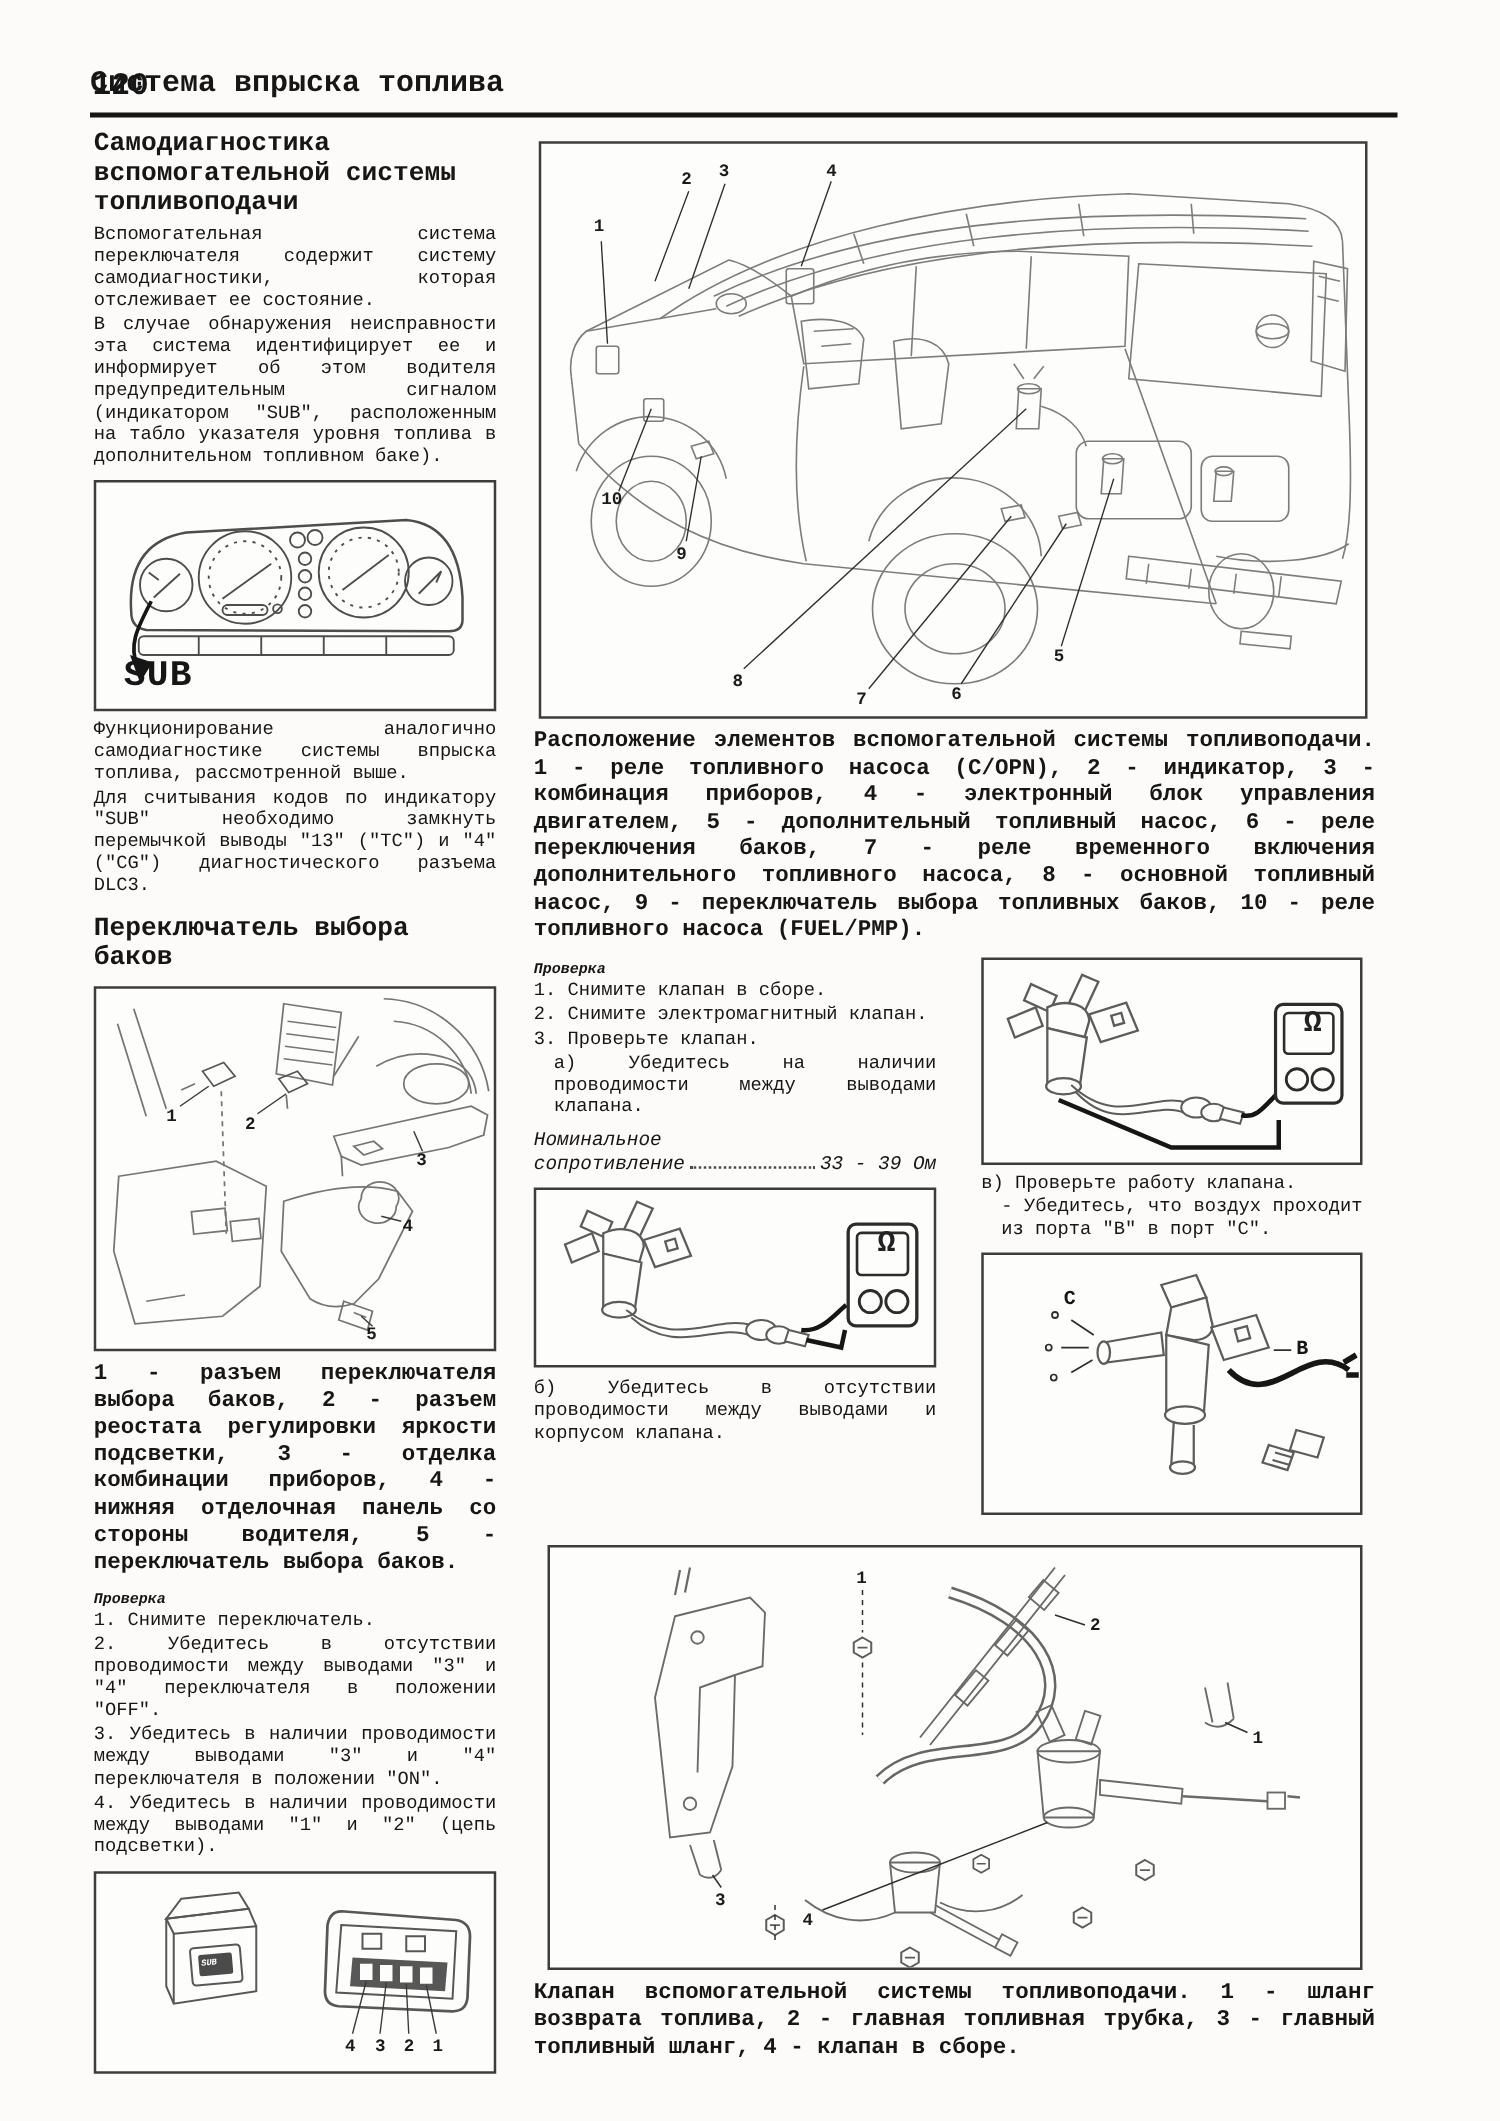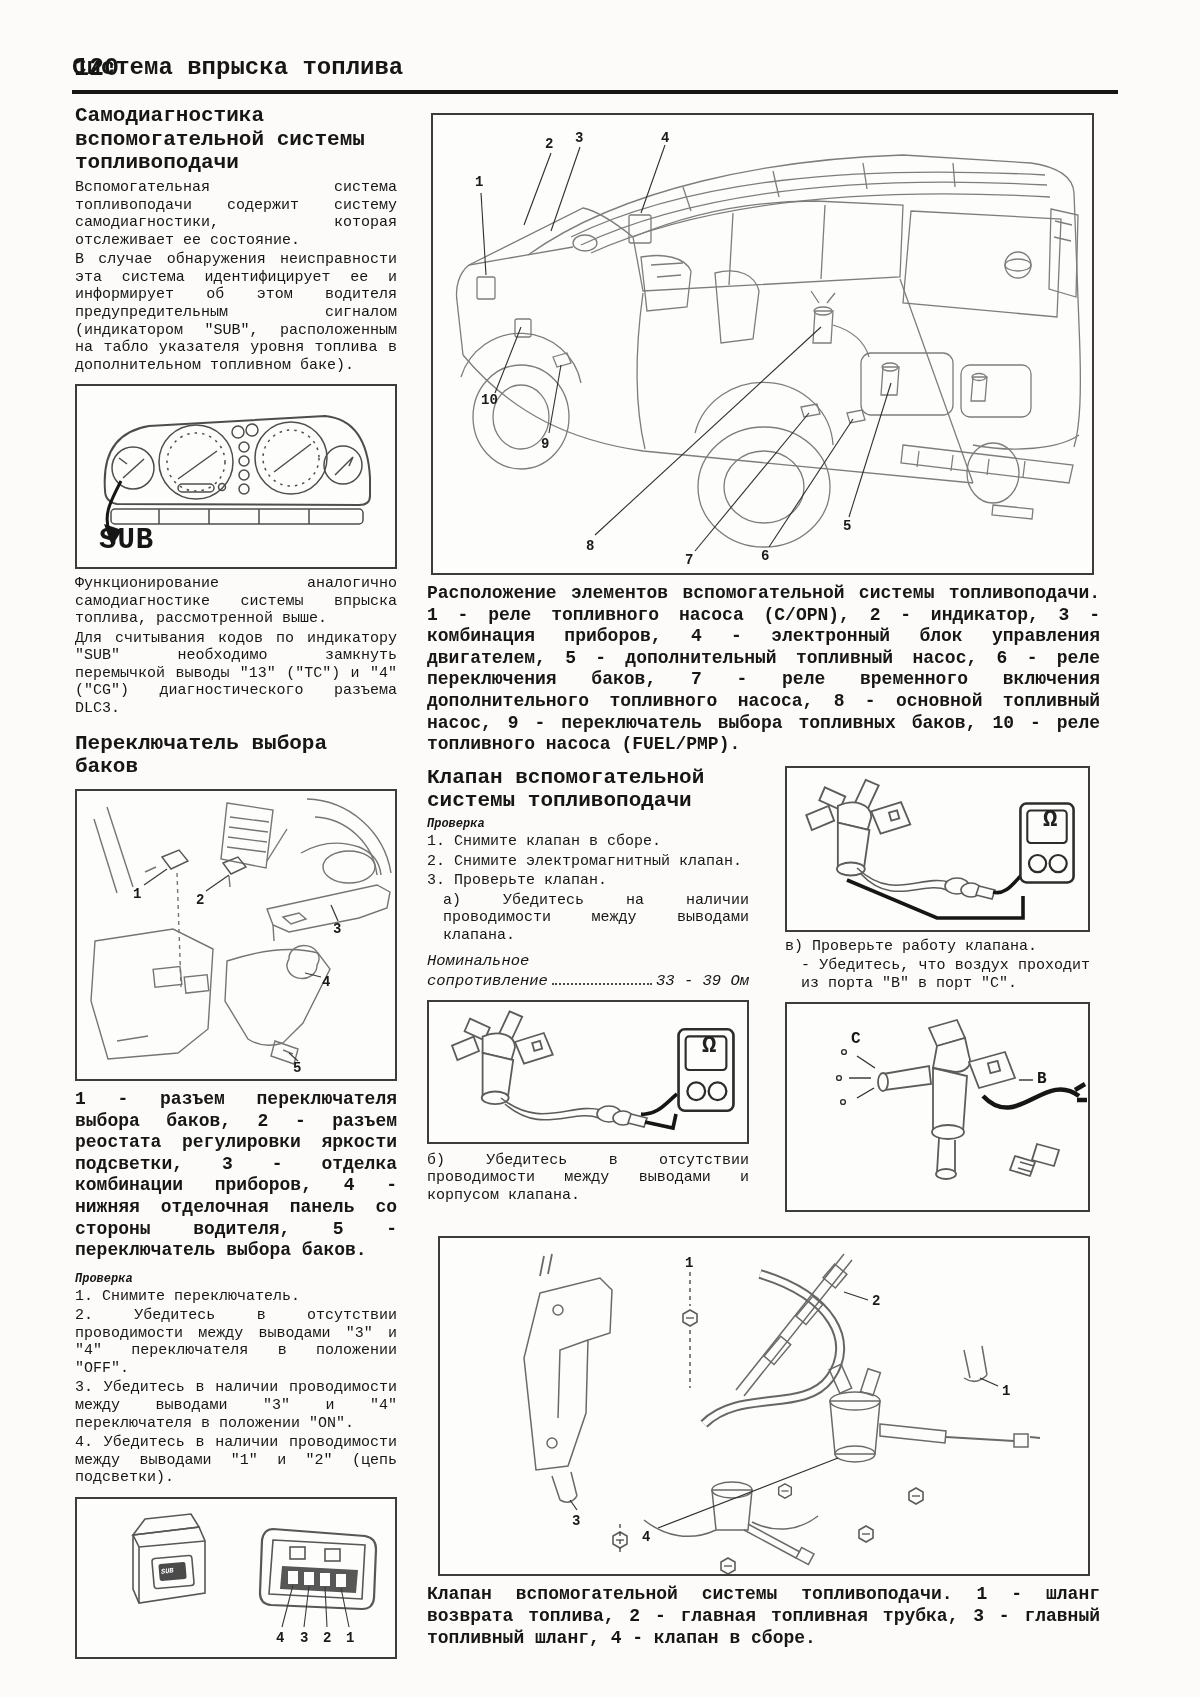--- a/index.html
+++ b/index.html
@@ -68,21 +68,21 @@
 
 <div class="page">
 
   <div class="pg-num">120</div>
   <div class="pg-title">Система впрыска топлива</div>
   <div class="pg-rule"></div>
 
   <div class="col-left">
 
     <h2 class="sec">Самодиагностика вспомогательной системы топливоподачи</h2>
-    <p class="body">Вспомогательная система топливоподачи содержит систему самодиагностики, которая отслеживает ее состояние.</p>
+    <p class="body">Вспомогательная система переключателя содержит систему самодиагностики, которая отслеживает ее состояние.</p>
     <p class="body">В случае обнаружения неисправности эта система идентифицирует ее и информирует об этом водителя предупредительным сигналом (индикатором "SUB", расположенным на табло указателя уровня топлива в дополнительном топливном баке).</p>
 
     <div class="figbox" style="height:181px;">
       <svg viewBox="0 0 318 181" width="318" height="181">
         <g stroke="#4d4d4d" fill="none" stroke-width="1.5">
           <path d="M28,104 Q24,48 72,40 L248,30 Q290,34 293,92 L293,110 Q293,119 282,119 L40,118 Q28,116 28,104 Z" stroke-width="2"></path>
           <rect x="34" y="123" width="252" height="15" rx="4"></rect>
           <line x1="82" y1="123" x2="82" y2="138"></line>
             <line x1="132" y1="123" x2="132" y2="138"></line>
           <line x1="182" y1="123" x2="182" y2="138"></line>
@@ -306,21 +306,20 @@
       <span class="callout" style="left:153px;top:424px;">8</span>
       <span class="callout" style="left:108px;top:322px;">9</span>
       <span class="callout" style="left:48px;top:278px;">10</span>
     </div>
 
     <p class="cap">Расположение элементов вспомогательной системы топливоподачи. 1 - реле топливного насоса (C/OPN), 2 - индикатор, 3 - комбинация приборов, 4 - электронный блок управления двигателем, 5 - дополнительный топливный насос, 6 - реле переключения баков, 7 - реле временного включения дополнительного топливного насоса, 8 - основной топливный насос, 9 - переключатель выбора топливных баков, 10 - реле топливного насоса (FUEL/PMP).</p>
 
     <div class="ohm-row" style="margin-top:10px;">
 
       <div class="subcol-l">
-        <h2 class="sec" style="margin-top:0;">Клапан вспомогательной системы топливоподачи</h2>
         <div class="chk" style="margin-top:2px;">Проверка</div>
         <p class="body">1. Снимите клапан в сборе.</p>
         <p class="body">2. Снимите электромагнитный клапан.</p>
         <p class="body">3. Проверьте клапан.</p>
         <p class="body indent">а) Убедитесь на наличии проводимости между выводами клапана.</p>
         <div class="res">Номинальное</div>
         <div class="res-line">
           <span>сопротивление</span>
           <span class="leader"></span>
           <span class="res-val">33 - 39 Ом</span>

